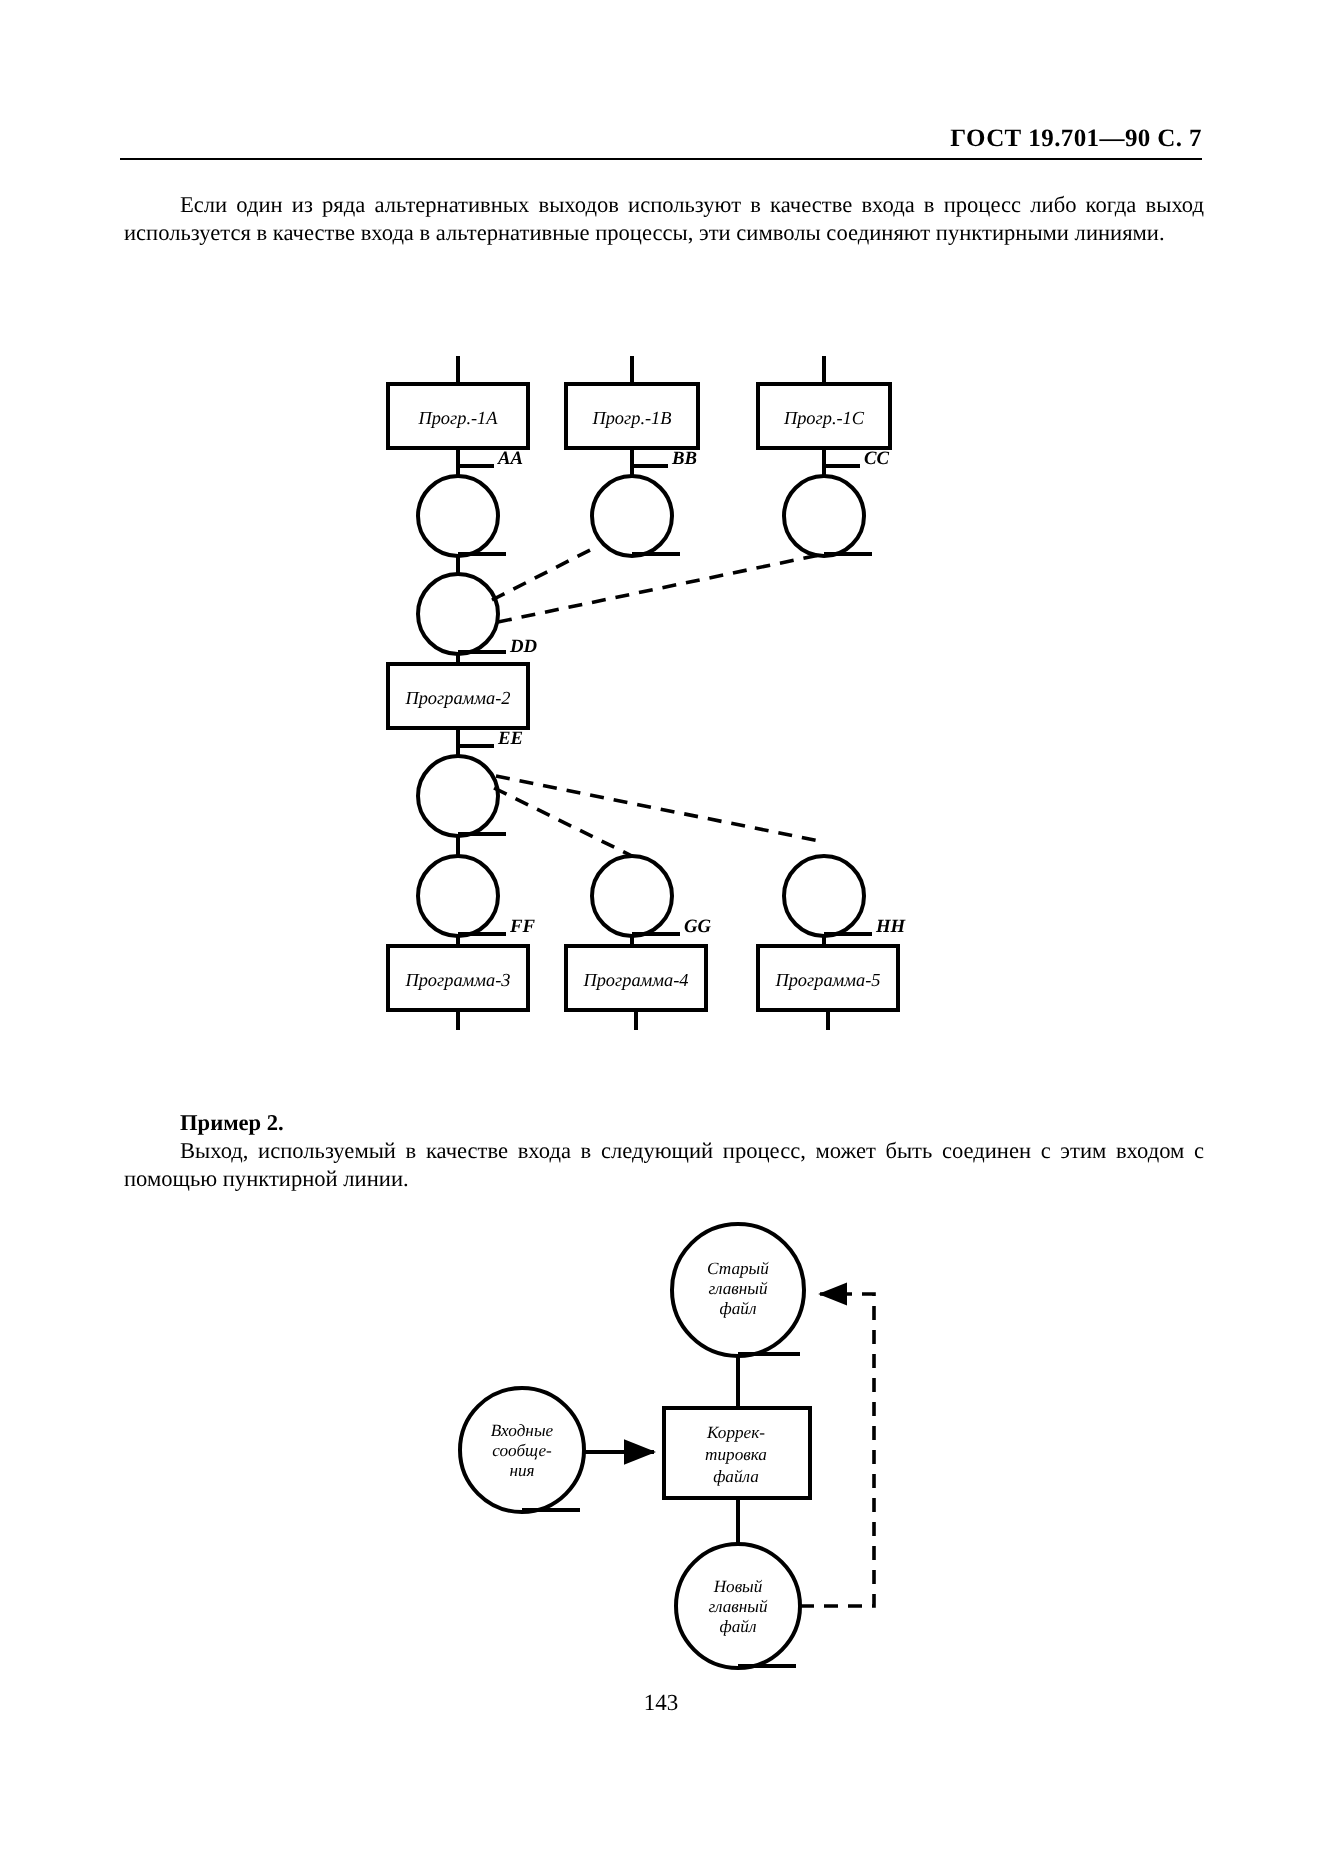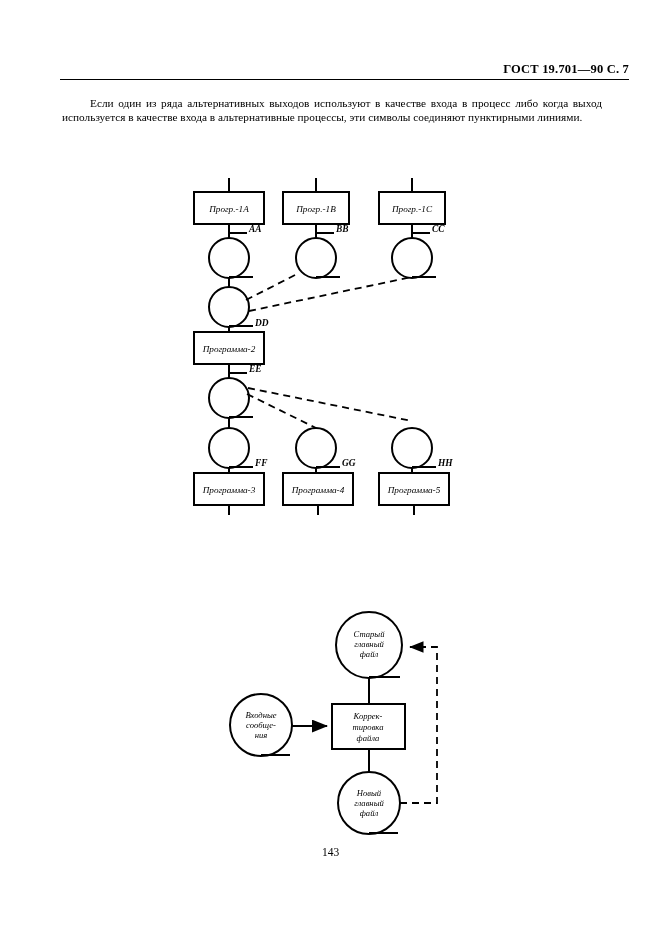--- a/index.html
+++ b/index.html
@@ -14,21 +14,21 @@
     font-family: "Liberation Serif", "DejaVu Serif", serif;
     color: #000000;
     overflow: hidden;
   }
 
   
   #page-header {
     position: absolute;
     top: 58px;
     left: 60px;
-    right: 32px;
+    right: 60px;
     height: 22px;
   }
   #page-header .hdr-text {
     position: absolute;
     right: 0;
     bottom: 3px;
     font-size: 12.5px;
     font-weight: bold;
     letter-spacing: 0.2px;
     white-space: nowrap;
@@ -234,20 +234,22 @@
       <text class="fc-label" x="414" y="323" text-anchor="middle">Программа-5</text>
     </g>
 
     <line class="fc-line" x1="229" y1="335" x2="229" y2="345"></line>
     <line class="fc-line" x1="318" y1="335" x2="318" y2="345"></line>
     <line class="fc-line" x1="414" y1="335" x2="414" y2="345"></line>
   </svg>
 </div>
 
 <div class="example-block" id="example-2">
+  <p class="example-title">Пример 2.</p>
+  <p class="example-body">Выход, используемый в качестве входа в следующий процесс, может быть соединен с этим входом с помощью пунктирной линии.</p>
 </div>
 
 <div class="figure" id="figure-2">
   <svg width="661" height="235" viewBox="0 0 661 235" xmlns="http://www.w3.org/2000/svg">
     <defs>
       <marker id="arrow-solid" markerWidth="9" markerHeight="9" refX="7.5" refY="3.2" orient="auto" markerUnits="strokeWidth">
         <path d="M0,0 L8,3.2 L0,6.4 z" fill="#000000"></path>
       </marker>
       <marker id="arrow-dash" markerWidth="9" markerHeight="9" refX="7.5" refY="3.2" orient="auto" markerUnits="strokeWidth">
         <path d="M0,0 L8,3.2 L0,6.4 z" fill="#000000"></path>

